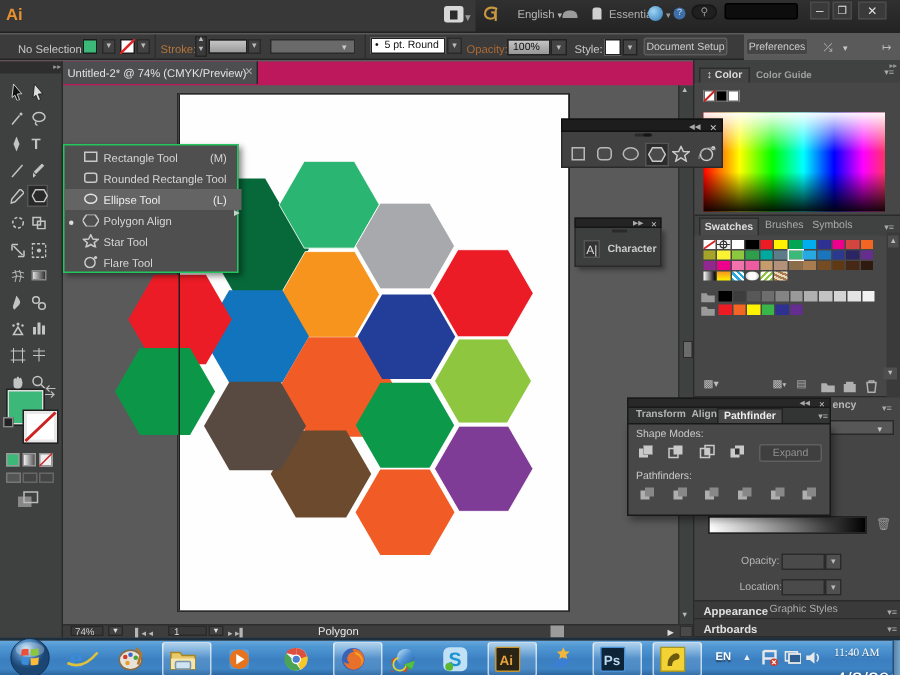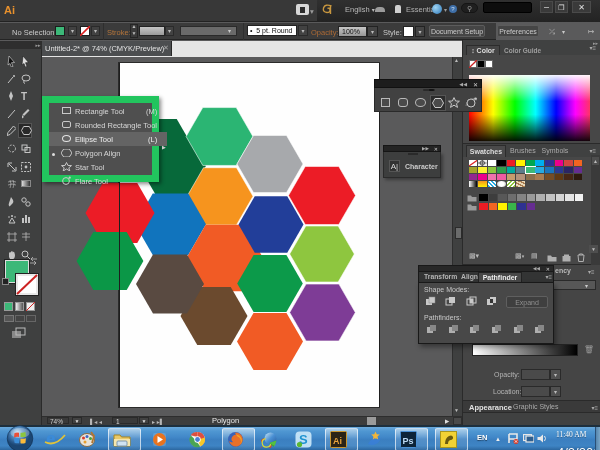--- a/index.html
+++ b/index.html
@@ -56,21 +56,21 @@
   <div class="abs tx" style="left:383px;top:5px;">Style:</div>
   <div class="abs" style="left:403px;top:3px;width:11px;height:11px;background:#fff;border:1px solid #222;"></div>
   <div class="abs" style="left:415px;top:3px;width:10px;height:11px;background:#444;border:1px solid #222;color:#bbb;font-size:6px;text-align:center;line-height:10px;">▾</div>
   <div class="abs" style="left:429px;top:2px;width:56px;height:12px;background:#454545;border:1px solid #5c5c5c;border-radius:2px;color:#ccc;font-size:7px;text-align:center;line-height:11px;">Document Setup</div>
   <div class="abs" style="left:497px;top:2px;width:42px;height:12px;background:#454545;border:1px solid #5c5c5c;border-radius:2px;color:#ccc;font-size:7px;text-align:center;line-height:11px;">Preferences</div>
   <div class="abs tx" style="left:549px;top:4px;color:#bbb;">⤰</div>
   <div class="abs tx" style="left:562px;top:5px;font-size:6px;">▾</div>
   <div class="abs tx" style="left:588px;top:4px;color:#bbb;">↦</div>
 </div>
 
-<div class="abs" style="left:0;top:41px;width:600px;height:16px;background:#e5e5e5;">
+<div class="abs" style="left:0;top:41px;width:600px;height:16px;background:#be185d;">
   <div class="abs" style="left:42px;top:0;width:130px;height:15px;background:#4c4e50;border-right:1px solid #262626;">
     <span class="abs" style="left:3px;top:3px;font-size:7.5px;color:#e3e3e3;white-space:nowrap;">Untitled-2* @ 74% (CMYK/Preview)</span>
     <span class="abs" style="left:121px;top:3px;font-size:7px;color:#aaa;">✕</span>
   </div>
 </div>
 
 <div class="abs" style="left:42px;top:57px;width:410px;height:359px;background:#5a5a5b;overflow:hidden;">
   <div class="abs" style="left:77px;top:6px;width:260px;height:344px;background:#fefefe;outline:1px solid #2a2a2a;"></div>
   <svg class="abs" style="left:0;top:0;" width="410" height="349" id="hexsvg">
         <polygon points="84.5,91 101.25,61.989000000000004 134.75,61.989000000000004 151.5,91 134.75,120.011 101.25,120.011" fill="#07693a"></polygon>
@@ -197,21 +197,21 @@
       </svg>
       <div class="abs" style="left:4px;top:274px;width:10px;height:7px;background:#555;border:1px solid #777;"></div>
       <div class="abs" style="left:15px;top:274px;width:10px;height:7px;background:#444;border:1px solid #666;"></div>
       <div class="abs" style="left:26px;top:274px;width:10px;height:7px;background:#444;border:1px solid #666;"></div>
       <svg class="abs" style="left:11px;top:286px;" width="16" height="12">
         <rect x="1" y="4" width="9" height="7" fill="#888"></rect>
         <rect x="5" y="1" width="9" height="7" fill="none" stroke="#bbb"></rect>
       </svg>
     </div>
 
-<div class="abs" style="left:42px;top:96px;width:117px;height:86px;background:#4f4f4f;border:7px solid #22c55e;box-shadow:2px 2px 4px rgba(0,0,0,.45);">
+<div class="abs" style="left:42px;top:96px;width:117px;height:86px;background:#4f4f4f;border:1px solid #22c55e;box-shadow:2px 2px 4px rgba(0,0,0,.45);">
   <div class="abs" style="left:0;top:29px;width:118px;height:14px;background:#646464;"></div>
   <div class="abs" style="left:13px;top:4px;width:9px;height:7px;border:1px solid #c9c9c9;"></div>
   <div class="abs" style="left:13px;top:18px;width:9px;height:7px;border:1px solid #c9c9c9;border-radius:2px;"></div>
   <div class="abs" style="left:13px;top:32px;width:9px;height:7px;border:1px solid #e3e3e3;border-radius:50%;"></div>
   <svg class="abs" style="left:12px;top:46px;" width="11" height="8">
         <polygon points="2.7,0 8.3,0 11,4 8.3,8 2.7,8 0,4" fill="none" stroke="#c9c9c9"></polygon>
       </svg>
   <svg class="abs" style="left:12px;top:59px;" width="11" height="9">
         <path d="M5.5 0.5 L6.9 3.4 10.5 3.6 7.8 5.8 8.8 9 5.5 7 2.2 9 3.2 5.8 0.5 3.6 4.1 3.4 Z" fill="none" stroke="#c9c9c9"></path>
       </svg>
@@ -387,20 +387,24 @@
       <div class="abs" style="left:58px;top:329px;width:29px;height:11px;background:#4a4a4a;border:1px solid #2a2a2a;"></div>
       <div class="abs" style="left:87px;top:329px;width:11px;height:11px;background:#505050;border:1px solid #2a2a2a;color:#bbb;font-size:6px;text-align:center;line-height:10px;">▾</div>
       <div class="abs" style="left:30px;top:348px;color:#b5b5b5;font-size:7px;">Location:</div>
       <div class="abs" style="left:58px;top:346px;width:29px;height:11px;background:#4a4a4a;border:1px solid #2a2a2a;"></div>
       <div class="abs" style="left:87px;top:346px;width:11px;height:11px;background:#505050;border:1px solid #2a2a2a;color:#bbb;font-size:6px;text-align:center;line-height:10px;">▾</div>
       <div class="abs" style="left:0px;top:360px;width:138px;height:13px;background:#3a3a3a;border-top:1px solid #2a2a2a;border-bottom:1px solid #2a2a2a;">
         <span class="abs" style="left:6px;top:2px;font-size:7.5px;font-weight:bold;color:#e0e0e0;">Appearance</span>
         <span class="abs" style="left:50px;top:2px;font-size:7px;color:#aaa;">Graphic Styles</span>
         <span class="abs" style="right:3px;top:3px;font-size:6px;color:#aaa;">▾≡</span>
       </div>
+      <div class="abs" style="left:0px;top:373px;width:138px;height:12px;background:#3a3a3a;border-bottom:1px solid #2a2a2a;">
+        <span class="abs" style="left:6px;top:2px;font-size:7.5px;font-weight:bold;color:#e0e0e0;">Artboards</span>
+        <span class="abs" style="right:3px;top:2px;font-size:6px;color:#aaa;">▾≡</span>
+      </div>
     </div>
 
 <div class="abs" id="pathf" style="left:418px;top:265px;width:138px;height:79px;z-index:6;">
       <div class="abs" style="left:0;top:0;width:136px;height:7px;background:#282828;border:1px solid #191919;">
         <span class="abs" style="right:13px;top:0px;font-size:4.5px;color:#aaa;">◀◀</span>
         <span class="abs" style="right:3px;top:0px;font-size:5px;color:#ccc;">✕</span>
       </div>
       <div class="abs" style="left:0;top:7px;width:136px;height:10px;background:#333434;border-left:1px solid #191919;border-right:1px solid #191919;"></div>
       <div class="abs" style="left:6px;top:8px;color:#b4b4b4;font-size:6.8px;font-weight:bold;">Transform</div>
       <div class="abs" style="left:43px;top:8px;color:#b4b4b4;font-size:6.8px;font-weight:bold;">Align</div>

